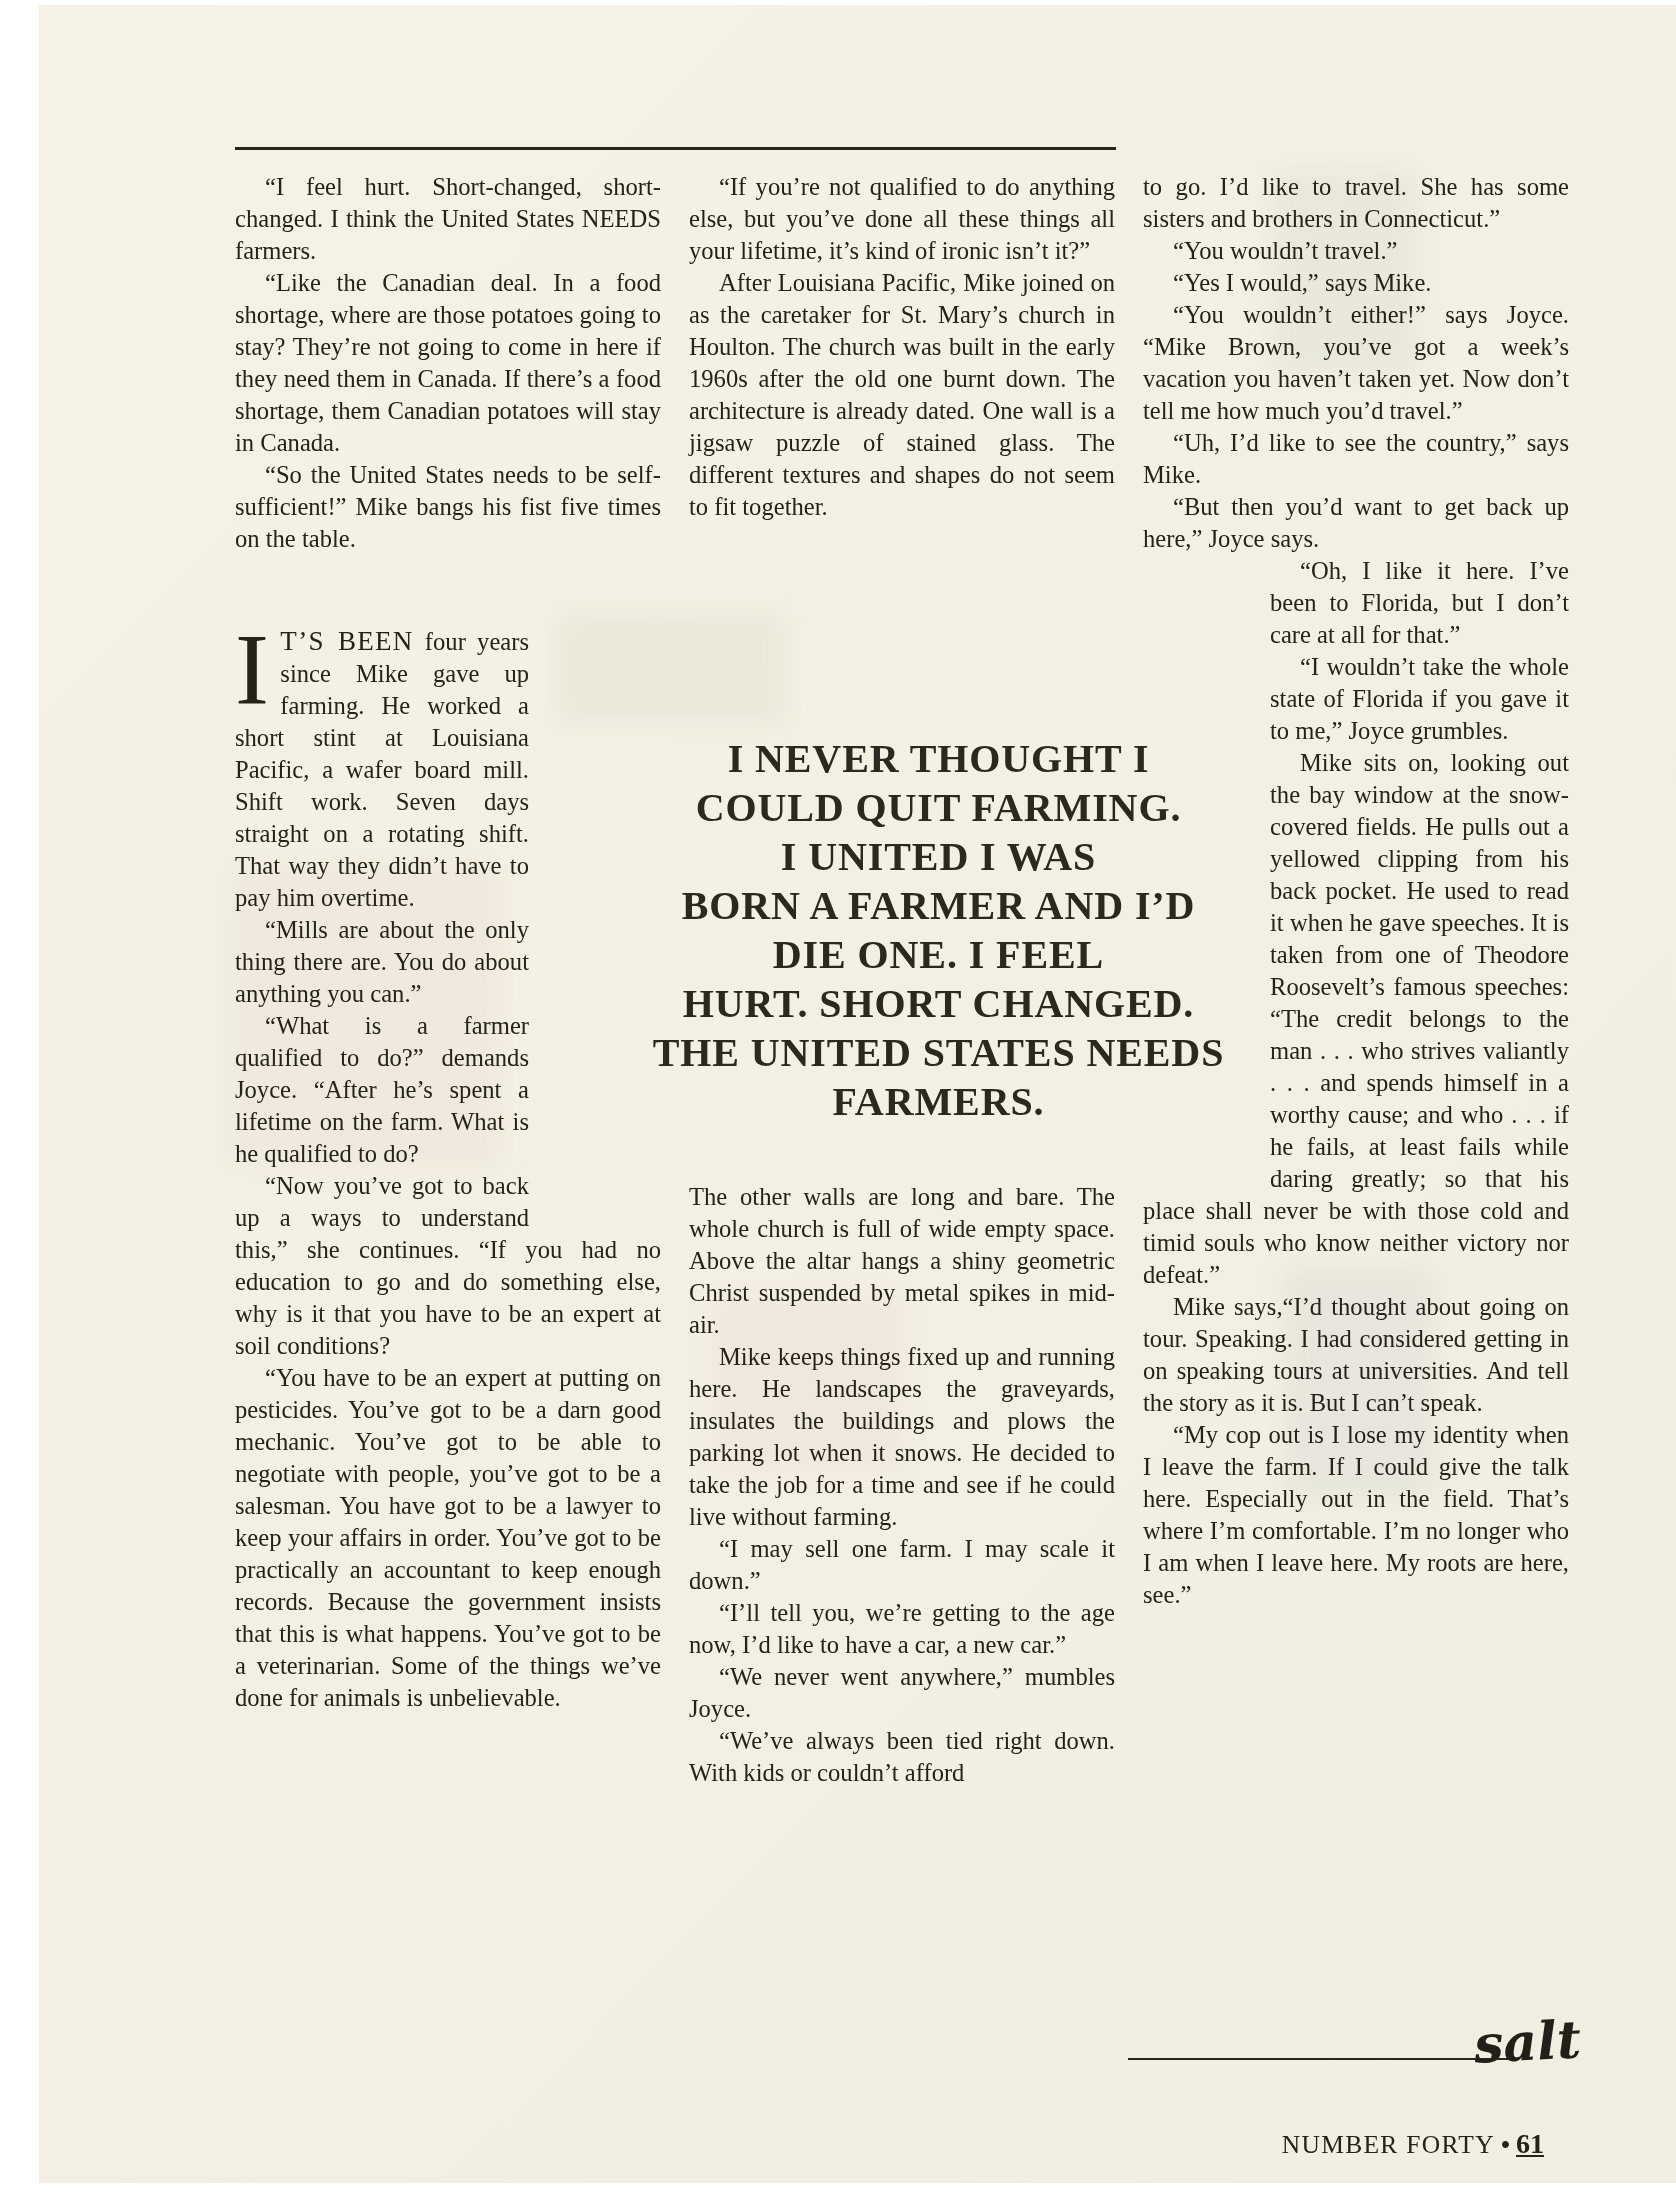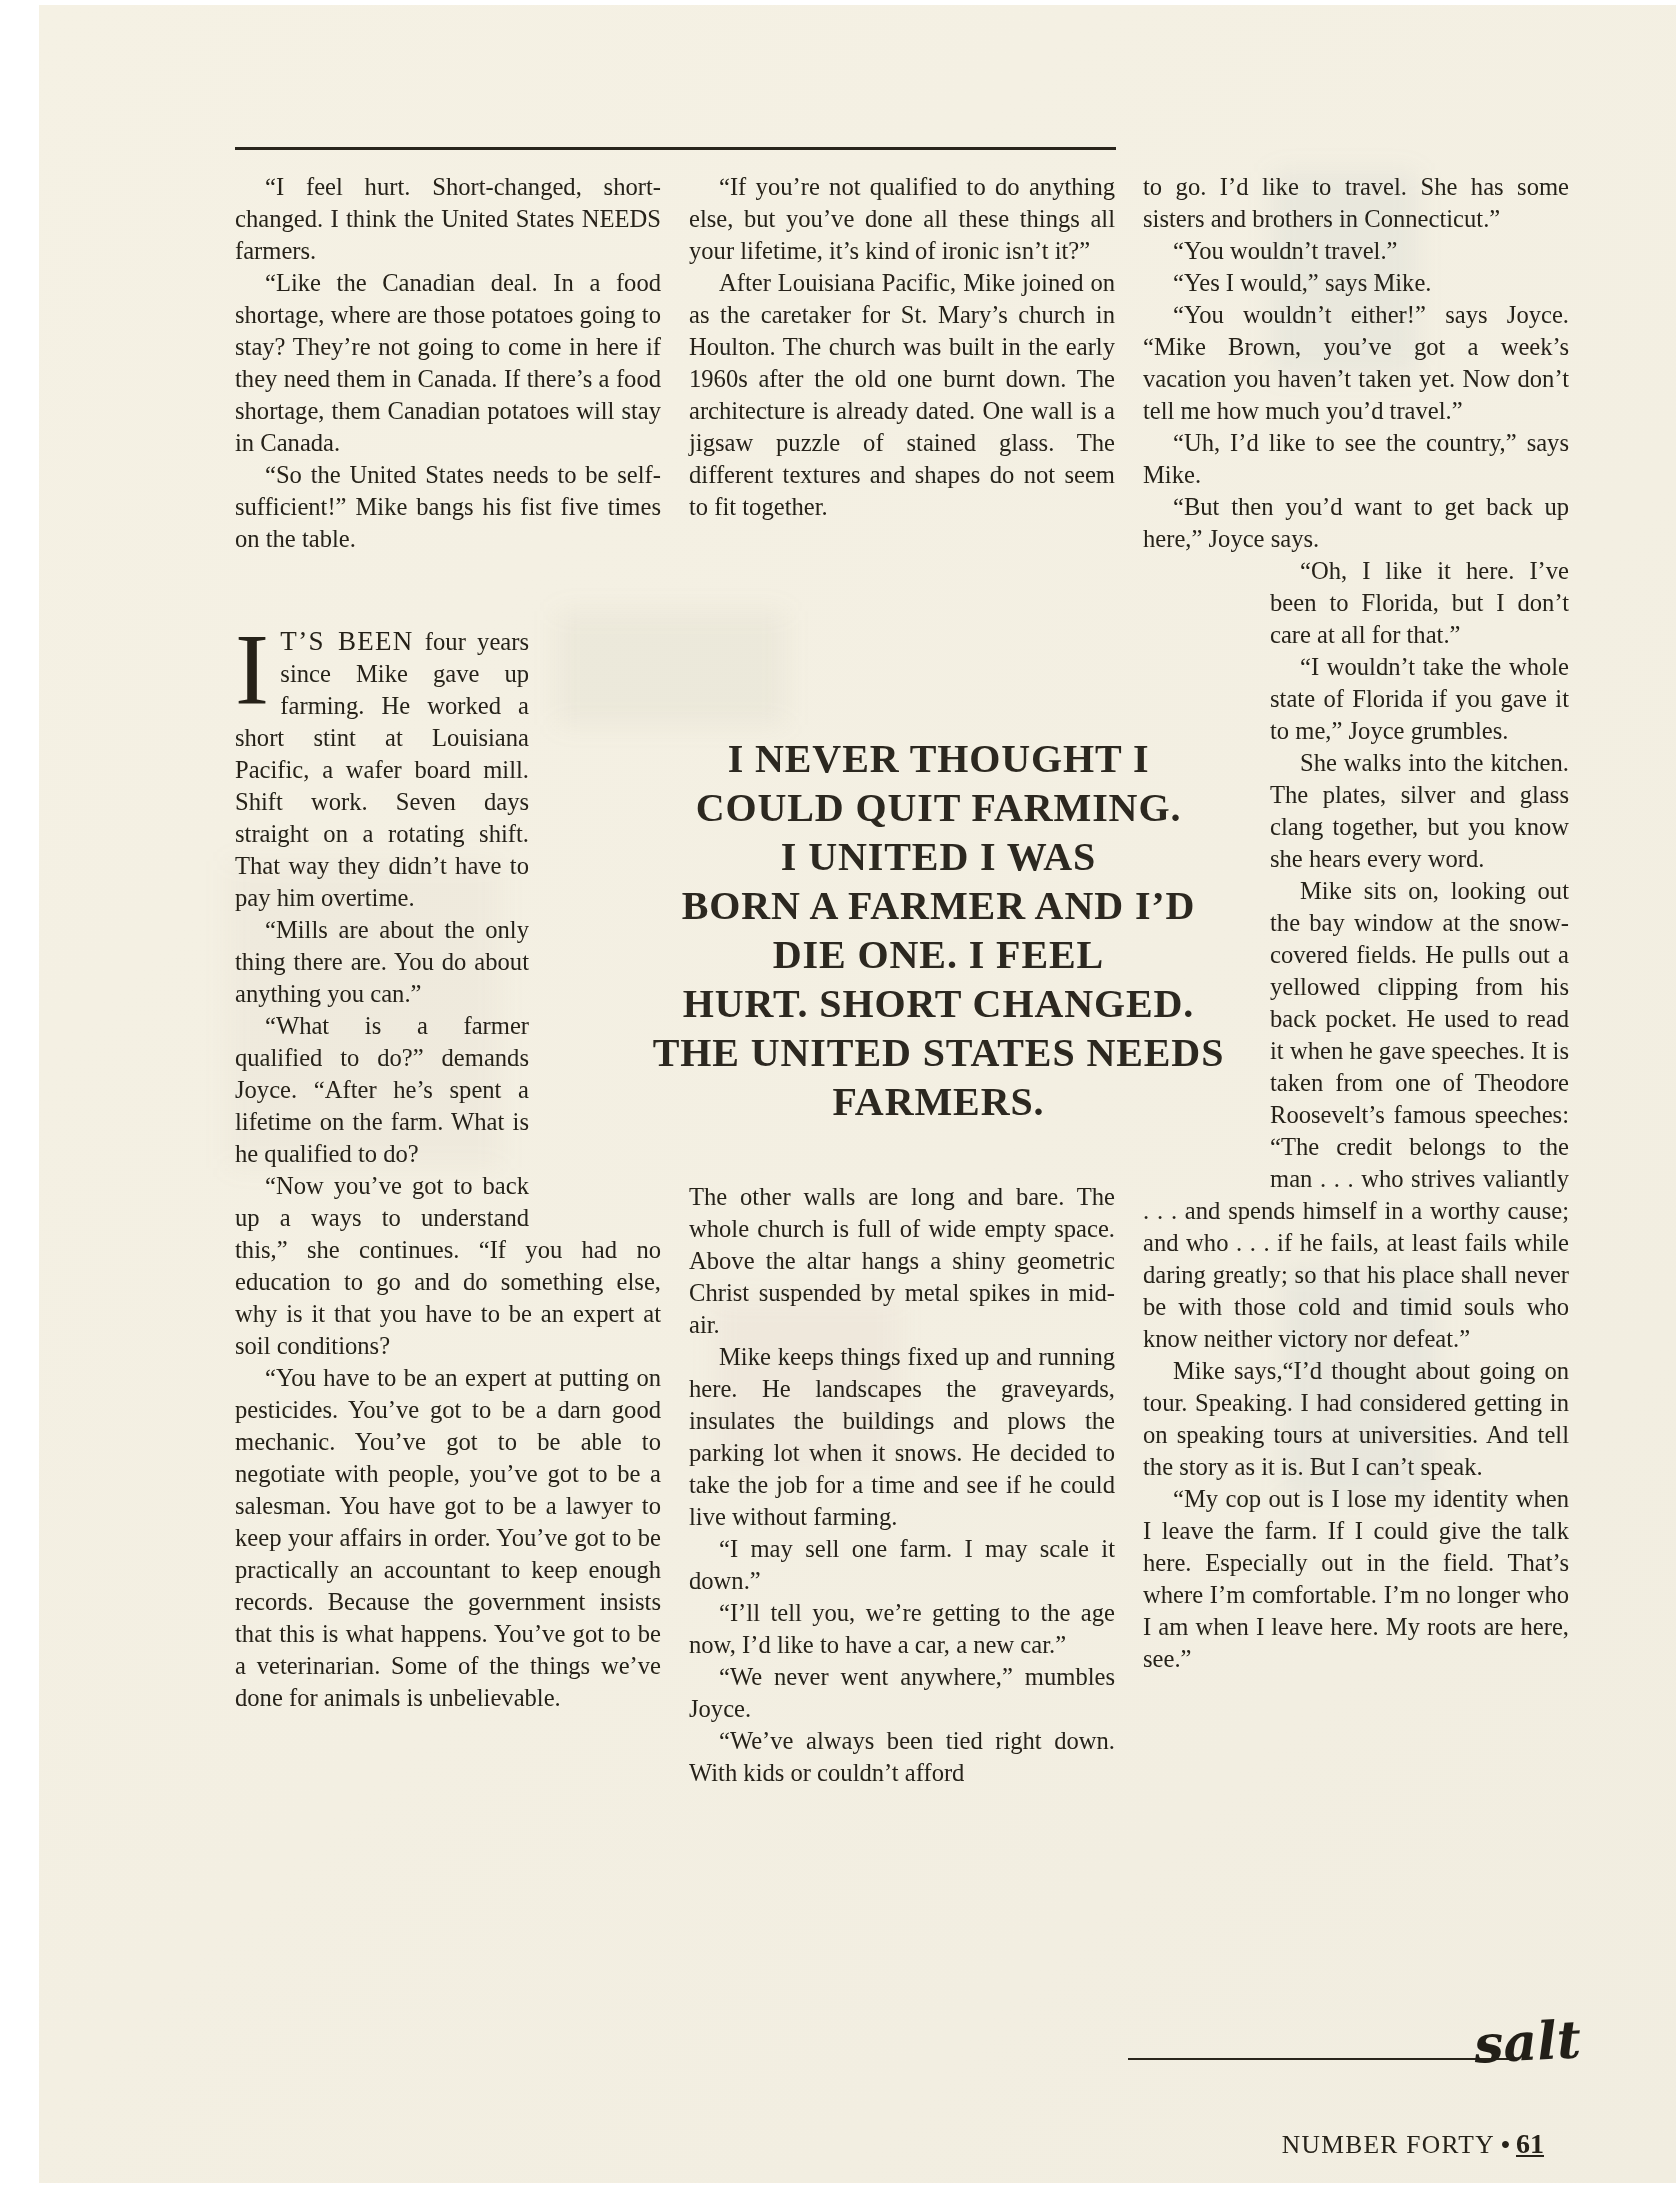--- a/index.html
+++ b/index.html
@@ -129,21 +129,20 @@
   <section class="col col3">
     <p class="para flush">to go. I’d like to travel. She has some sisters and brothers in Connecticut.”</p>
     <p class="para">“You wouldn’t travel.”</p>
     <p class="para">“Yes I would,” says Mike.</p>
     <p class="para">“You wouldn’t either!” says Joyce. “Mike Brown, you’ve got a week’s vacation you haven’t taken yet. Now don’t tell me how much you’d travel.”</p>
     <p class="para">“Uh, I’d like to see the country,” says Mike.</p>
     <p class="para">“But then you’d want to get back up here,” Joyce says.</p>
     <div class="spacer-left"></div>
     <p class="para">“Oh, I like it here. I’ve been to Florida, but I don’t care at all for that.”</p>
     <p class="para">“I wouldn’t take the whole state of Florida if you gave it to me,” Joyce grumbles.</p>
-    <p class="para">She walks into the kitchen.  The plates, silver and glass clang together, but you know she hears every word.</p>
     <p class="para">Mike sits on, looking out the bay window at the snow-covered fields. He pulls out a yellowed clipping from his back pocket. He used to read it when he gave speeches. It is taken from one of Theodore Roosevelt’s famous speeches: “The credit belongs to the man . . . who strives valiantly . . . and spends himself in a worthy cause; and who . . . if he fails, at least fails while daring greatly; so that his place shall never be with those cold and timid souls who know neither victory nor defeat.”</p>
     <p class="para">Mike says,“I’d thought about going on tour. Speaking. I had considered getting in on speaking tours at universities.  And tell the story as it is.  But I can’t speak.</p>
     <p class="para">“My cop out is I lose my identity when I leave the farm. If I could give the talk here. Especially out in the field. That’s where I’m comfortable. I’m no longer who I am when I leave here. My roots are here, see.”</p>
   </section>
 
   <div class="pull-quote">
     <div class="pq-line">I NEVER THOUGHT I</div>
     <div class="pq-line">COULD QUIT FARMING.</div>
     <div class="pq-line">I UNITED I WAS</div>
     <div class="pq-line">BORN A FARMER AND I’D</div>

